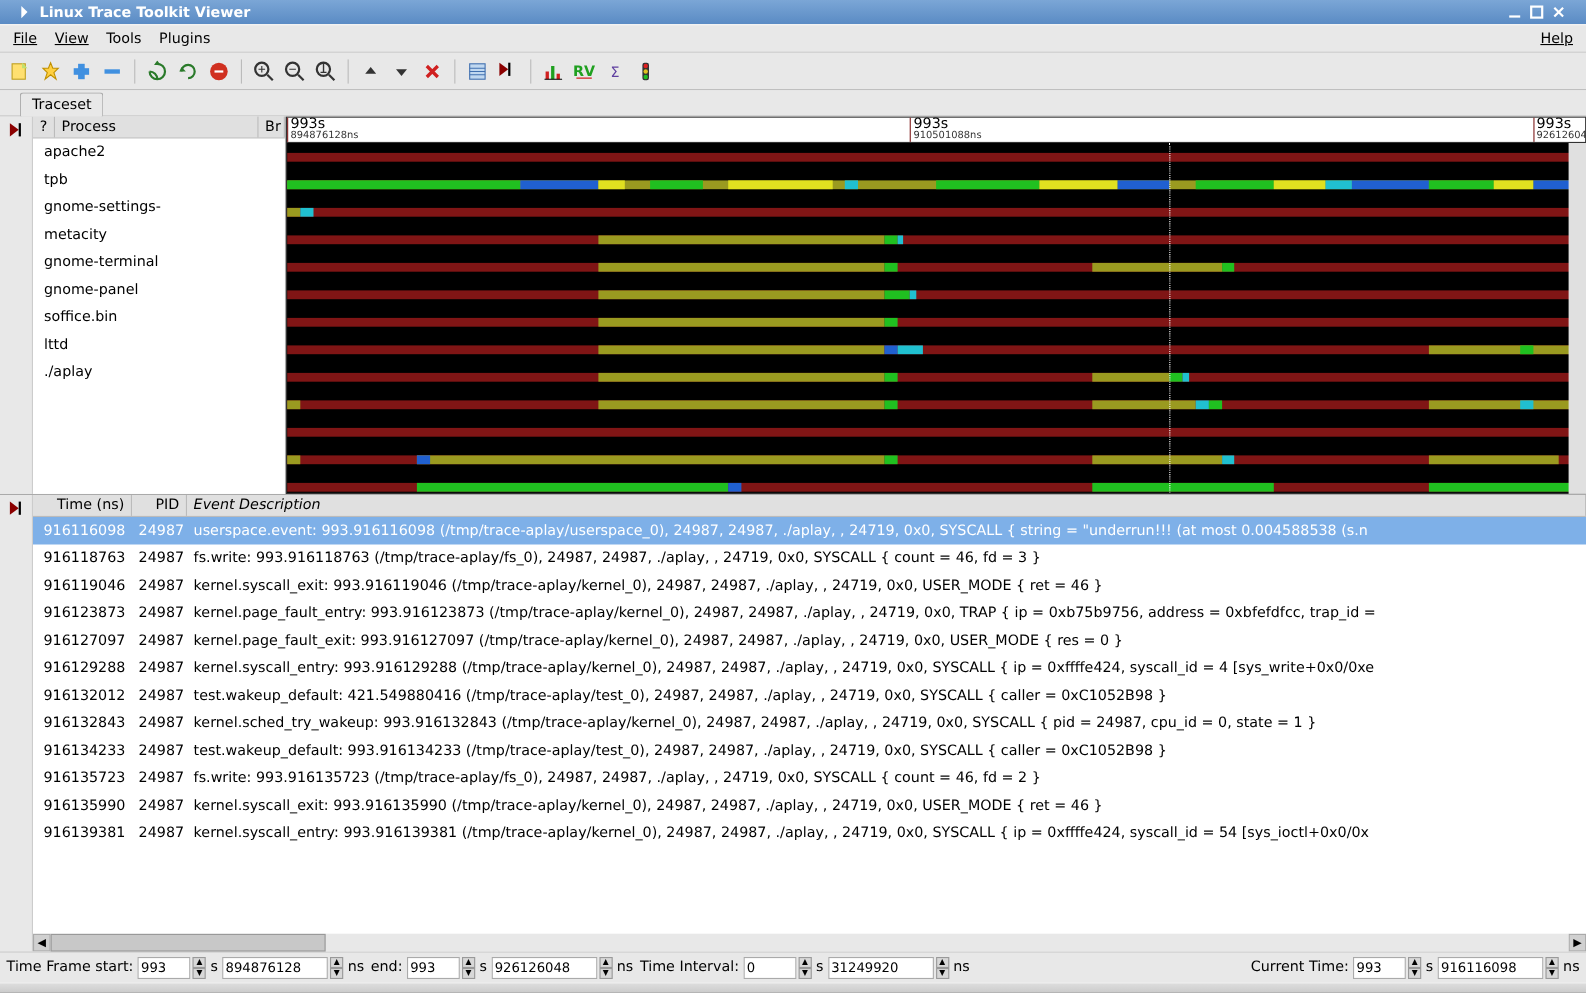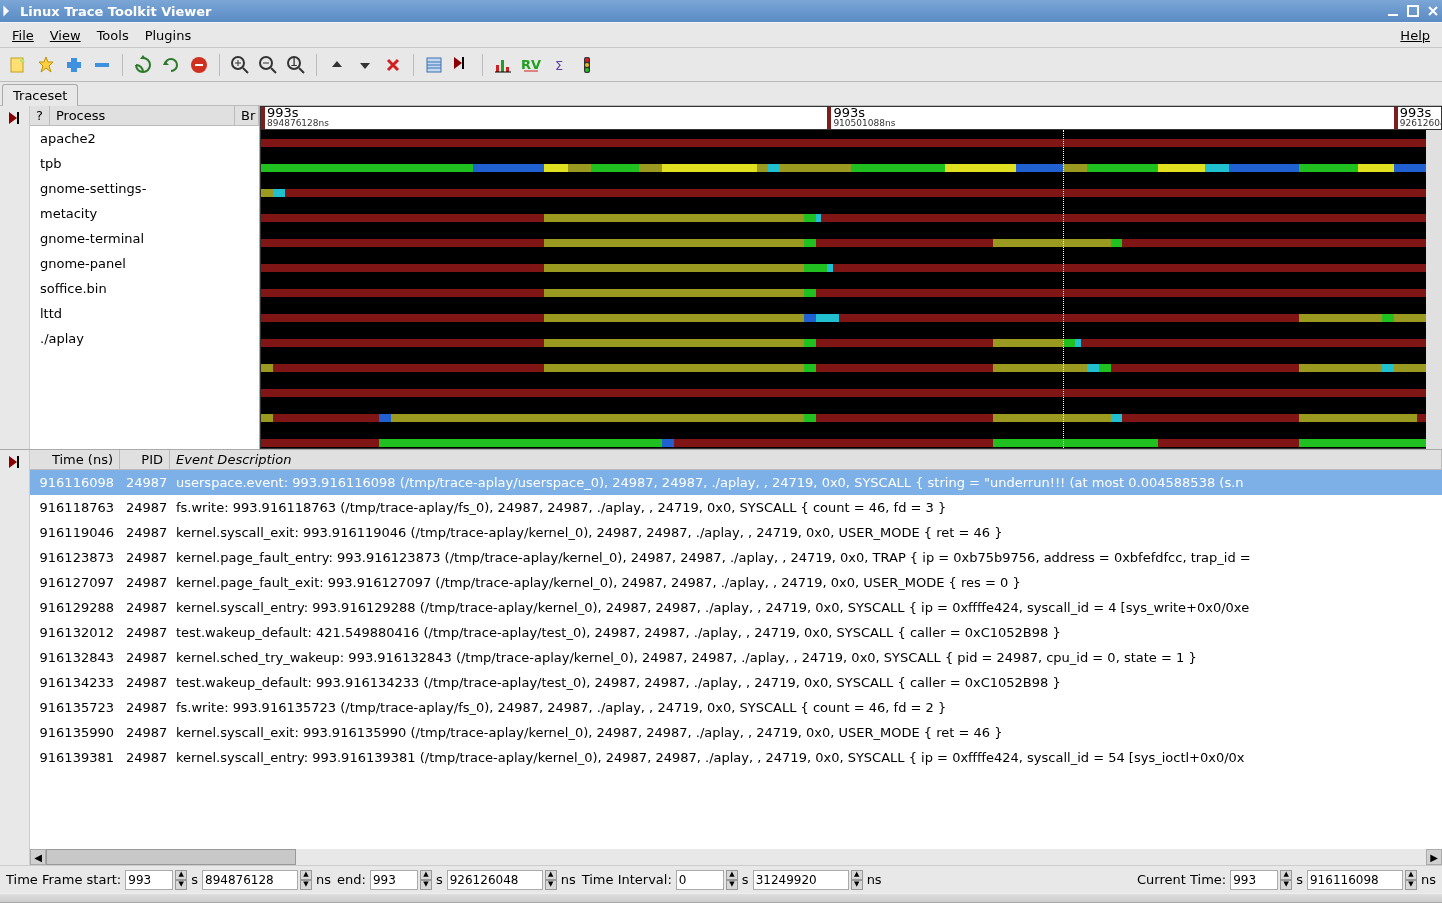--- a/index.html
+++ b/index.html
@@ -1,56 +1,56 @@
 <!DOCTYPE html>
 <html><head>
 <meta charset="utf-8">
 <style>
 * { box-sizing: border-box; margin: 0; padding: 0; font-family: "DejaVu Sans", Arial, sans-serif; font-size: 13px; }
 body { background: #e8e8e8; width: 1442px; height: 903px; overflow: hidden; display: flex; flex-direction: column; }
 
 
-.titlebar { background: linear-gradient(#7ba6d6, #5a8bc4); height: 22px; display: flex; align-items: center; color: #fff; font-weight: bold; padding: 0 0; }
+.titlebar { background: linear-gradient(#7ba6d6, #5a8bc4); height: 22px; display: flex; align-items: center; color: #fff; font-weight: bold; padding: 0 16px; }
 .titlebar .titletext { flex: 1; padding-left: 4px; }
 .titlebar .winbtn { width: 18px; height: 16px; margin-left: 2px; display: flex; align-items: center; justify-content: center; cursor: pointer; }
 .titlebar .winbtn svg { width: 14px; height: 14px; }
 .titlebar .collapse { width: 14px; }
 
 
 .menubar { background: #e8e8e8; height: 26px; display: flex; align-items: center; border-bottom: 1px solid #c8c8c8; border-top: 1px solid #f5f5f5; padding: 0 4px; }
 .menubar .menuitem { padding: 3px 8px; cursor: pointer; }
 .menubar .menuitem .u { text-decoration: underline; }
 .menubar .spacer { flex: 1; }
 
 
 .toolbar { background: #e8e8e8; height: 34px; display: flex; align-items: center; padding: 2px 6px; gap: 4px; border-bottom: 1px solid #bbb; }
 .toolbar .btn { width: 24px; height: 24px; display: flex; align-items: center; justify-content: center; cursor: pointer; border: 1px solid transparent; border-radius: 2px; }
 .toolbar .sep { width: 1px; height: 22px; background: #bbb; margin: 0 4px; }
 
 
-.tabstrip { background: #e8e8e8; height: 24px; display: flex; align-items: flex-end; padding-left: 2px; border-bottom: 1px solid #bbb; }
+.tabstrip { background: #e8e8e8; height: 24px; display: flex; align-items: flex-end; padding-left: 18px; border-bottom: 1px solid #bbb; }
 .tabstrip .tab { background: #e8e8e8; border: 1px solid #aaa; border-bottom: none; padding: 3px 10px; border-radius: 3px 3px 0 0; cursor: pointer; position: relative; top: 1px; }
 
 
 .main { flex: 1; display: flex; flex-direction: column; background: #e8e8e8; min-height: 0; }
 
 
 .upper { display: flex; height: 344px; border-bottom: 1px solid #aaa; }
 .leftgutter { width: 30px; background: #e8e8e8; border-right: 1px solid #ccc; display: flex; flex-direction: column; align-items: center; padding-top: 4px; }
 .proclist { width: 230px; background: #e8e8e8; border-right: 1px solid #aaa; display: flex; flex-direction: column; }
 .proclist .hdr { display: flex; background: #e0e0e0; border-bottom: 1px solid #bbb; }
 .proclist .hdr .col { padding: 2px 6px; border-right: 1px solid #bbb; }
 .proclist .hdr .colq { width: 20px; text-align: center; }
 .proclist .hdr .colp { flex: 1; }
 .proclist .rows { flex: 1; overflow: hidden; background: #fff; }
 .proclist .row { height: 25px; line-height: 25px; padding-left: 10px; white-space: nowrap; overflow: hidden; text-overflow: ellipsis; }
 
 .timeline { flex: 1; display: flex; flex-direction: column; background: #e8e8e8; position: relative; }
 .timeline .ruler { height: 24px; background: #fff; border: 1px solid #333; display: flex; position: relative; font-size: 11px; }
-.timeline .ruler .tick { position: absolute; top: 0; border-left: 4px solid #7f1d1d; padding-left: 2px; line-height: 11px; }
+.timeline .ruler .tick { position: absolute; top: 0; border-left: 1px solid #7f1d1d; padding-left: 2px; line-height: 11px; }
 .timeline .ruler .tick .sub { font-size: 9px; color: #333; display: block; }
 .timeline .tracks { flex: 1; background: #000; position: relative; overflow: hidden; border: 1px solid #333; border-top: none; }
 .timeline .track { height: 25px; position: relative; }
 .timeline .track .bg { position: absolute; left: 0; right: 0; top: 9px; height: 8px; }
 .timeline .seg { position: absolute; top: 9px; height: 8px; }
 .timeline .cursor { position: absolute; top: 0; bottom: 0; width: 0; border-left: 1px dotted #fff; }
 .timeline .scrolly { position: absolute; right: 0; top: 24px; bottom: 0; width: 16px; background: #e0e0e0; }
 
 
 .eventwrap { flex: 1; display: flex; min-height: 0; }

